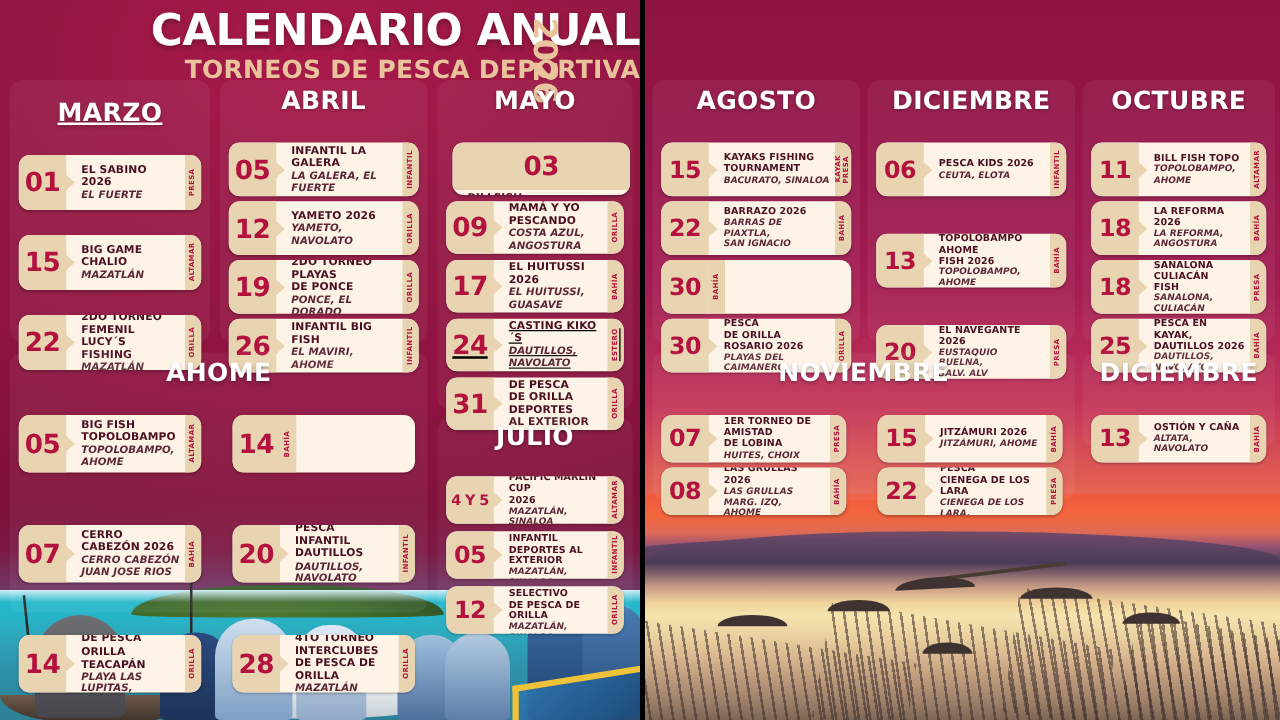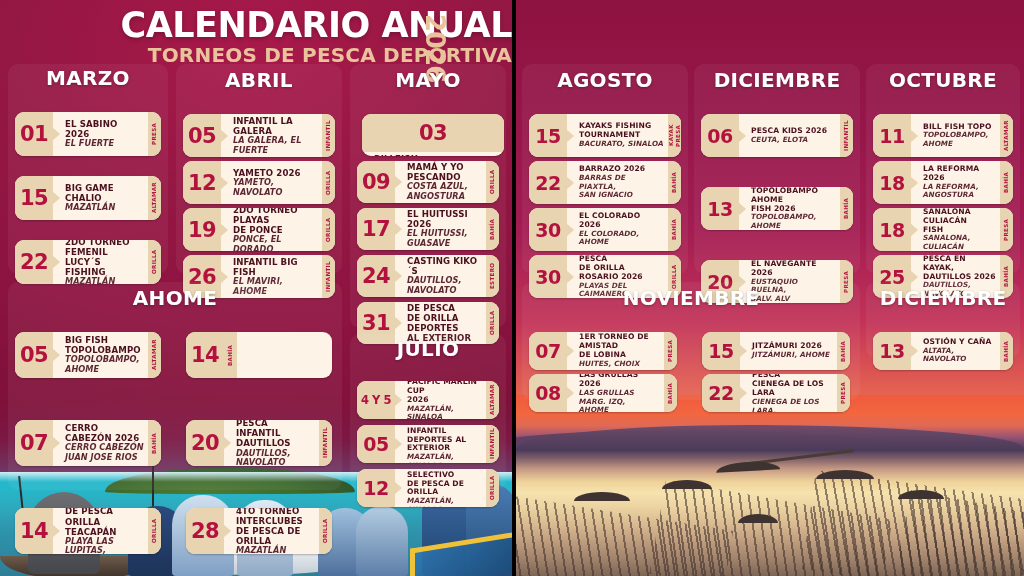--- a/index.html
+++ b/index.html
@@ -266,21 +266,21 @@
 
     <div class="content">
 
       <div class="title-wrap">
         <div class="title-main">CALENDARIO ANUAL</div><br>
         <div class="title-sub">TORNEOS DE PESCA DEPORTIVA</div>
         <div class="title-year">2026</div>
       </div>
 
       <div class="mgroup" style="left:8px; top:64px; width:160px; height:210px;">
-        <div class="month-name" style="margin-top:4px;">MARZO</div>
+        <div class="month-name" style="margin-top:16px;text-decoration:underline;">MARZO</div>
         <div id="m0" class="evlist" style="position: relative;">
             <div class="ev big" style="position: absolute; left: 7px; top: 24px; width: 146px; height: 44px;">
               <div class="ev-day">01</div>
               <div class="ev-body">
                 <div class="ev-title">EL SABINO 2026</div>
                 <div class="ev-place">EL FUERTE</div>
               </div>
               <div class="ev-tag">PRESA</div>
             </div>
             <div class="ev big" style="position: absolute; left: 7px; top: 88px; width: 146px; height: 44px;">
@@ -360,21 +360,21 @@
               <div class="ev-tag">ORILLA</div>
             </div>
             <div class="ev big" style="position: absolute; left: 7px; top: 118px; width: 142px; height: 42px;">
               <div class="ev-day">17</div>
               <div class="ev-body">
                 <div class="ev-title">EL HUITUSSI 2026</div>
                 <div class="ev-place">EL HUITUSSI, GUASAVE</div>
               </div>
               <div class="ev-tag">BAHÍA</div>
             </div>
-            <div class="ev big" style="position: absolute; left: 7px; top: 165px; width: 142px; height: 42px;">
+            <div class="ev big" style="position: absolute; left: 7px; top: 165px; width: 142px; height: 42px; text-decoration: underline;">
               <div class="ev-day">24</div>
               <div class="ev-body">
                 <div class="ev-title">CASTING KIKO´S</div>
                 <div class="ev-place">DAUTILLOS, NAVOLATO</div>
               </div>
               <div class="ev-tag">ESTERO</div>
             </div>
             <div class="ev big" style="position: absolute; left: 7px; top: 212px; width: 142px; height: 42px;">
               <div class="ev-day">31</div>
               <div class="ev-body">
@@ -502,24 +502,20 @@
             <div class="ev" style="position: absolute; left: 7px; top: 71px; width: 152px; height: 43px;">
               <div class="ev-day">22</div>
               <div class="ev-body">
                 <div class="ev-title">BARRAZO 2026</div>
                 <div class="ev-place">BARRAS DE PIAXTLA,<br>SAN IGNACIO</div>
               </div>
               <div class="ev-tag">BAHÍA</div>
             </div>
             <div class="ev" style="position: absolute; left: 7px; top: 118px; width: 152px; height: 43px;">
               <div class="ev-day">30</div>
-              <div class="ev-body">
-                <div class="ev-title">EL COLORADO 2026</div>
-                <div class="ev-place">EL COLORADO, AHOME</div>
-              </div>
               <div class="ev-tag">BAHÍA</div>
             </div>
             <div class="ev" style="position: absolute; left: 7px; top: 165px; width: 152px; height: 43px;">
               <div class="ev-day">30</div>
               <div class="ev-body">
                 <div class="ev-title">4TO TORNEO DE PESCA<br>DE ORILLA ROSARIO 2026</div>
                 <div class="ev-place">PLAYAS DEL CAIMANERO,<br>ROSARIO</div>
               </div>
               <div class="ev-tag">ORILLA</div>
             </div>

